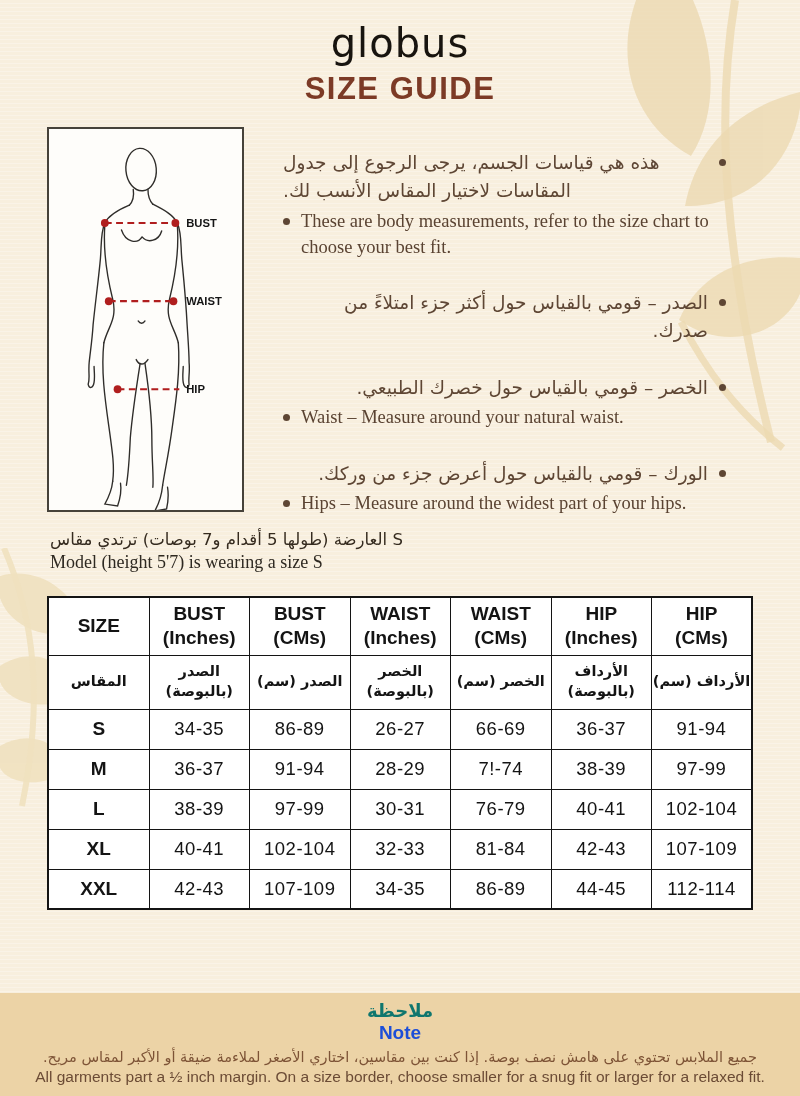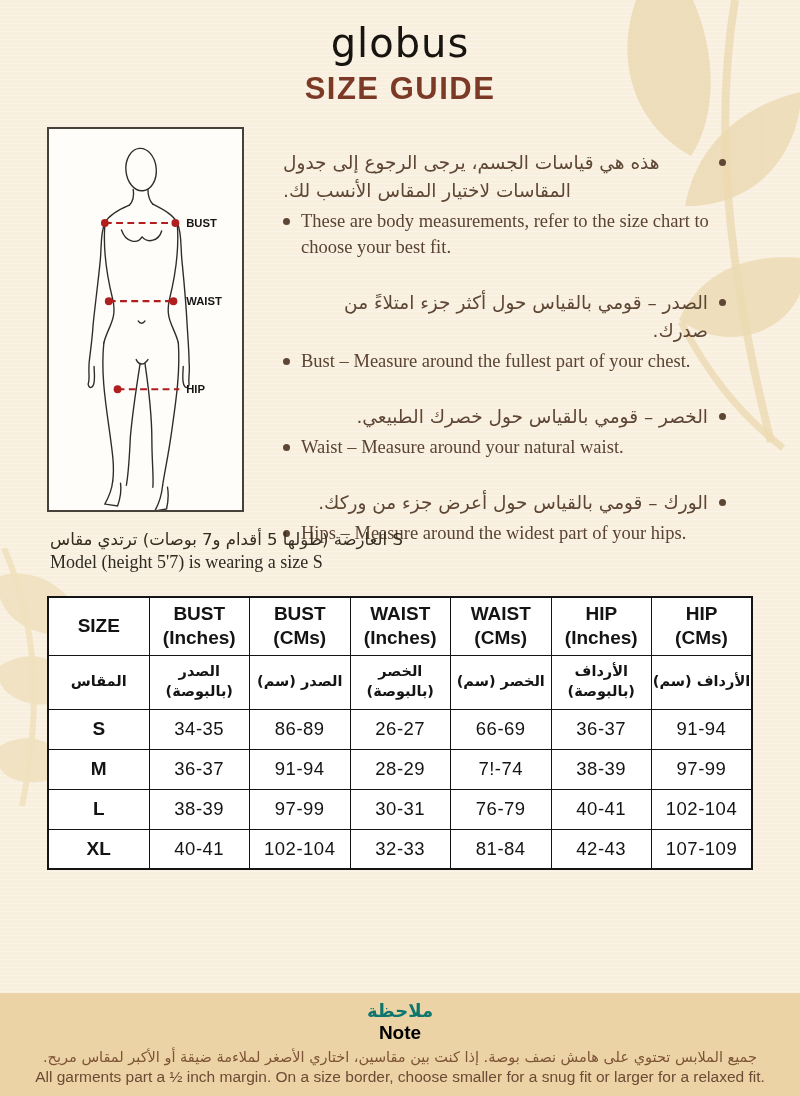--- a/index.html
+++ b/index.html
@@ -52,21 +52,21 @@
   th.th-ar { height:54px; font-family:"DejaVu Sans", sans-serif; font-weight:bold;
     font-size:14.5px; direction:rtl; white-space:pre-line; line-height:1.35; }
   td { height:40px; font-size:18.5px; }
   td.size-cell { font-family:"Liberation Sans", sans-serif; font-weight:bold; font-size:19px; }
   td.val { font-family:"Liberation Sans", sans-serif; font-weight:500; letter-spacing:.5px; }
 
   
   #note { left:0; top:993px; width:800px; height:103px; background:#ecd3a6;
     text-align:center; padding-top:7px; }
   #note .t-ar { font-family:"DejaVu Sans", sans-serif; font-weight:bold; font-size:18px; color:#0f766e; }
-  #note .t-en { font-family:"Liberation Sans", sans-serif; font-weight:bold; font-size:19px; color:#000000; margin-top:1px; }
+  #note .t-en { font-family:"Liberation Sans", sans-serif; font-weight:bold; font-size:19px; color:#1d4ed8; margin-top:1px; }
   #note .b-ar { direction:rtl; font-family:"DejaVu Sans", sans-serif; font-size:14.5px; color:#7d5336; margin-top:5px; }
   #note .b-en { font-family:"Liberation Sans", sans-serif; font-size:15.5px; color:#6b4b35; margin-top:3px; }
 </style>
 </head>
 <body>
 
 <div id="page">
 
   <svg class="decor" style="right:0; top:0; width:215px; height:460px;" viewBox="0 0 215 460">
     <g fill="#ecd9b2" opacity="0.8">
@@ -138,24 +138,20 @@
         <div class="b-item en">
           <span class="dot"></span>
           <span class="text">These are body measurements, refer to the size chart to choose your best fit.</span>
         </div>
       </div>
       <div class="b-group">
         <div class="b-item ar">
           <span class="dot"></span>
           <span class="text">الصدر – قومي بالقياس حول أكثر جزء امتلاءً من صدرك.</span>
         </div>
-        <div class="b-item en">
-          <span class="dot"></span>
-          <span class="text">Bust – Measure around the fullest part of your chest.</span>
-        </div>
       </div>
       <div class="b-group">
         <div class="b-item ar">
           <span class="dot"></span>
           <span class="text">الخصر – قومي بالقياس حول خصرك الطبيعي.</span>
         </div>
         <div class="b-item en">
           <span class="dot"></span>
           <span class="text">Waist – Measure around your natural waist.</span>
         </div>
@@ -247,20 +243,29 @@
           </tr>
           <tr>
             <td class="size-cell">XL</td>
             <td class="val">40-41</td>
             <td class="val">102-104</td>
             <td class="val">32-33</td>
             <td class="val">81-84</td>
             <td class="val">42-43</td>
             <td class="val">107-109</td>
           </tr>
+          <tr>
+            <td class="size-cell">XXL</td>
+            <td class="val">42-43</td>
+            <td class="val">107-109</td>
+            <td class="val">34-35</td>
+            <td class="val">86-89</td>
+            <td class="val">44-45</td>
+            <td class="val">112-114</td>
+          </tr>
         </tbody>
     </table>
   </div>
 
   <div class="layer" id="note">
     <div class="t-ar">ملاحظة</div>
     <div class="t-en">Note</div>
     <div class="b-ar">جميع الملابس تحتوي على هامش نصف بوصة. إذا كنت بين مقاسين، اختاري الأصغر لملاءمة ضيقة أو الأكبر لمقاس مريح.</div>
     <div class="b-en">All garments part a ½ inch margin. On a size border, choose smaller for a snug fit or larger for a relaxed fit.</div>
   </div>

